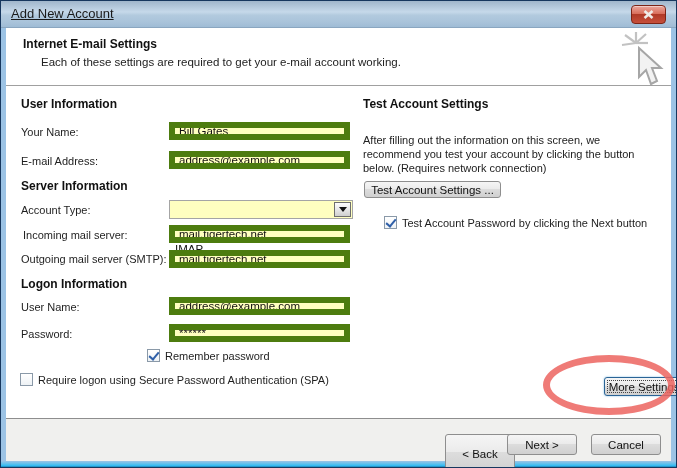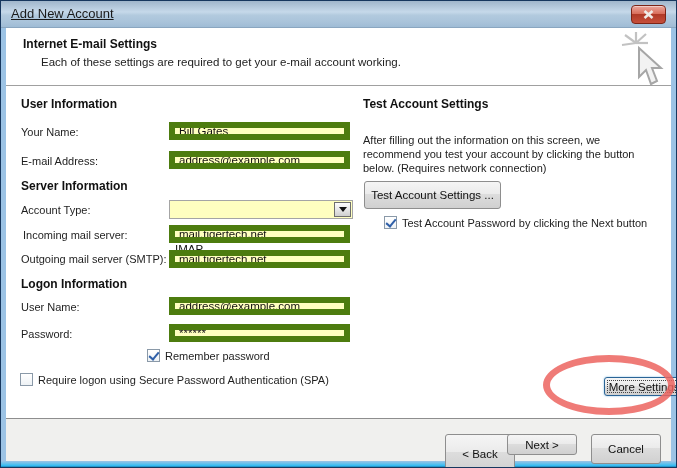--- a/index.html
+++ b/index.html
@@ -68,30 +68,30 @@
   .cb-label{position:absolute;font-size:11px;color:#1e1e1e;white-space:nowrap;}
 
   .para{position:absolute;left:362px;top:120px;font-size:11px;color:#222;line-height:14px;margin-top:12px;}
 
   .btn{
     position:absolute;font-size:11.5px;color:#111;text-align:center;
     background:linear-gradient(180deg,#f5f5f5 0%,#ebebeb 45%,#dddddd 46%,#d0d0d0 100%);
     border:1px solid #8e8e8e;border-radius:3px;cursor:pointer;
     display:flex;align-items:center;justify-content:center;
   }
-  .btn-test{left:363px;top:180px;width:137px;height:28px;}
+  .btn-test{left:363px;top:180px;width:137px;height:17px;}
   .btn-more{
     left:563px;top:376px;width:93px;height:19px;
     border:1px solid #2a6496;outline:1px dotted #444;outline-offset:-4px;
     box-shadow:0 0 2px #7ab8e0;
     margin-left:40px;
   }
   .btn-back{left:444px;top:433px;width:70px;height:39px;}
   .btn-next{left:506px;top:433px;width:70px;height:21px;}
-  .btn-cancel{left:590px;top:433px;width:70px;height:30px;}
+  .btn-cancel{left:590px;top:433px;width:70px;height:21px;}
 
   .annotation-ellipse{
     position:absolute;left:542px;top:354px;width:132px;height:60px;
     border:7px solid var(--annotation-red,rgba(235,100,95,.8));
     border-radius:50%;pointer-events:none;opacity:.85;
   }
   .cursor-icon{position:absolute;left:618px;top:30px;}
 </style>
 </head>
 <body>

